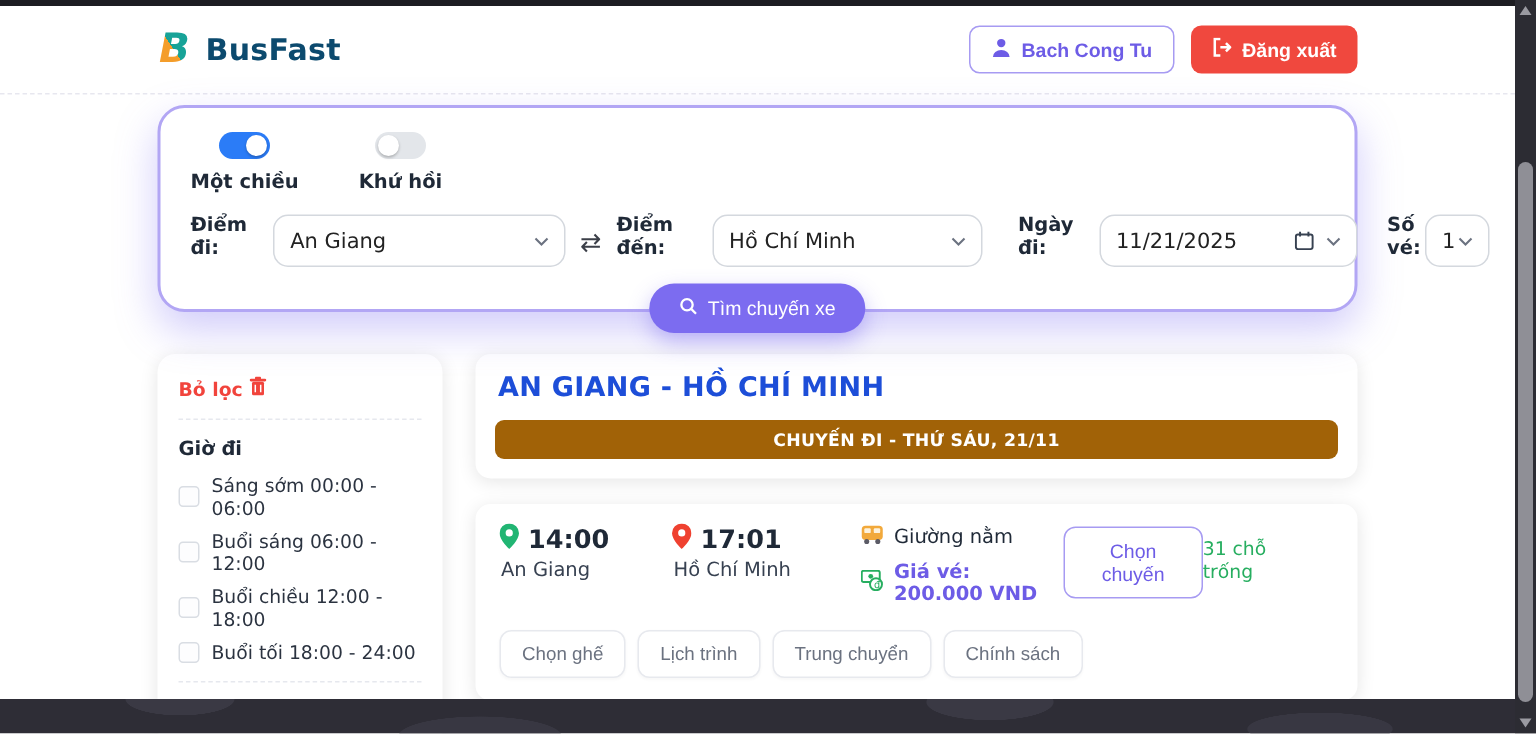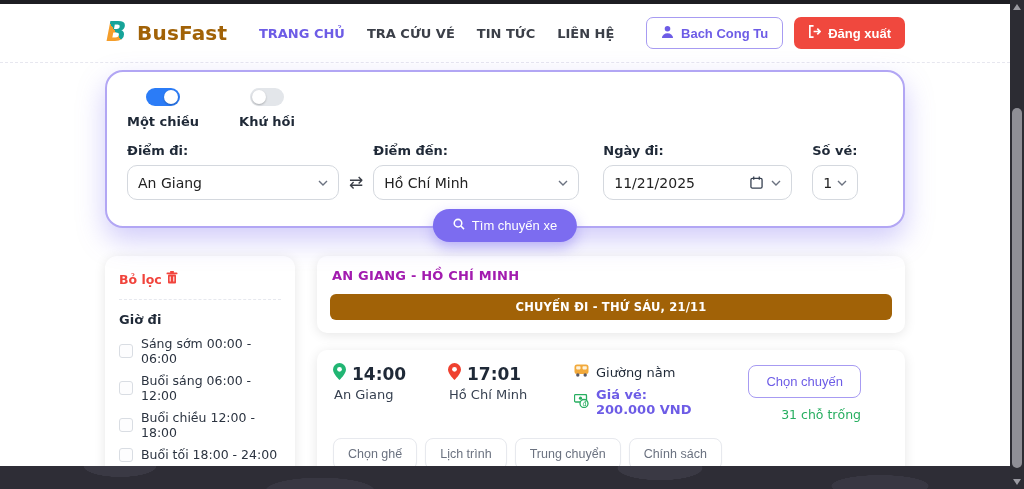--- a/index.html
+++ b/index.html
@@ -33,21 +33,21 @@
       #2e2d36;
   }
 
   .main { margin-right: 14px; }
   .container { width: 800px; margin: 0 auto; }
 
   
   .header { padding-top: 4px; border-bottom: 1px dashed #e7e7ef; background: #fff; }
   .header-inner { height: 58px; display: flex; align-items: center; justify-content: space-between; }
   .brand { display: flex; align-items: center; gap: 6px; }
-  .brand-text { font-size: 20px; font-weight: bold; color: #a16207; letter-spacing: .2px; }
+  .brand-text { font-size: 20px; font-weight: bold; color: #0c4a6e; letter-spacing: .2px; }
   .nav { display: flex; align-items: center; gap: 22px; }
   .nav-link { font-size: 13px; font-weight: bold; color: #3b3f48; text-decoration: none; cursor: pointer; }
   .nav-link.active { color: #6d5ce6; }
   .header-actions { display: flex; align-items: center; gap: 11px; }
   .user-btn {
     display: flex; align-items: center; gap: 7px; background: #fff;
     border: 1px solid #a79bf2; color: #6d5ce6; font-size: 13px; font-weight: bold;
     padding: 7px 14px; border-radius: 7px; cursor: pointer;
   }
   .logout-btn {
@@ -65,21 +65,21 @@
   .toggles { display: flex; align-items: center; gap: 40px; margin-bottom: 14px; }
   .toggle-group { display: flex; align-items: center; gap: 8px; cursor: pointer; flex-direction: column; }
   .switch { width: 34px; height: 18px; border-radius: 9px; position: relative; }
   .switch.on { background: #2b7cf7; }
   .switch.off { background: #e3e6ea; }
   .switch .knob { position: absolute; top: 2px; width: 14px; height: 14px; background: #fff; border-radius: 50%; box-shadow: 0 1px 2px rgba(0,0,0,.25); }
   .switch.on .knob { right: 2px; }
   .switch.off .knob { left: 2px; }
   .toggle-label { font-size: 13px; font-weight: bold; color: #1f2937; }
   .fields { display: flex; align-items: flex-end; gap: 10px; }
-  .field { display: flex; flex-direction: column; }
+  .field { display: flex; flex-direction: row; }
   .field-label { font-size: 13px; font-weight: bold; color: #1f2937; margin-bottom: 7px; }
   .control {
     height: 35px; border: 1px solid #d4d8de; border-radius: 10px; background: #fff;
     display: flex; align-items: center; padding: 0 10px; font-size: 14px; color: #222; cursor: pointer;
   }
   .control .value { flex: 1; }
   .ctrl-from { width: 212px; }
   .ctrl-to { width: 206px; }
   .ctrl-date { width: 189px; }
   .ctrl-qty { width: 46px; }
@@ -103,38 +103,38 @@
   .filter-title { font-size: 12.5px; font-weight: bold; color: #111827; }
   .clear-filter { display: flex; align-items: center; gap: 4px; color: #f1443c; font-size: 12.5px; font-weight: bold; cursor: pointer; }
   .dashed { border-top: 1px dashed #e6e8ee; margin: 12px 0; }
   .filter-sub { font-size: 13px; font-weight: bold; color: #1f2937; margin-bottom: 9px; }
   .check-row { display: flex; align-items: center; gap: 8px; margin-bottom: 7px; cursor: pointer; }
   .checkbox { width: 14px; height: 14px; border: 1px solid #d9dde3; border-radius: 3px; background: #fdfdfe; flex-shrink: 0; }
   .check-label { font-size: 12.5px; color: #2b3340; }
 
   .results { flex: 1; display: flex; flex-direction: column; gap: 17px; }
   .route-card { background: #fff; border-radius: 10px; padding: 12px 13px 13px; box-shadow: 0 2px 12px rgba(0,0,0,.1); }
-  .route-title { font-size: 13px; font-weight: bold; color: #a21caf; letter-spacing: .2px; padding-left: 2px; }
+  .route-title { font-size: 18px; font-weight: bold; color: #1d4ed8; letter-spacing: .2px; padding-left: 2px; }
   .route-banner {
     margin-top: 11px; background: #a16207; color: #fff; text-align: center;
     font-size: 11.5px; font-weight: bold; padding: 6px 0; border-radius: 6px; letter-spacing: .2px; cursor: pointer;
   }
 
   .trip-card { background: #fff; border-radius: 10px; padding: 13px 16px 15px; box-shadow: 0 2px 12px rgba(0,0,0,.1); }
   .trip-top { display: flex; align-items: flex-start; }
   .tp-block { display: flex; flex-direction: column; }
   .tp-depart { width: 115px; }
   .tp-arrive { width: 126px; }
   .tp-time-row { display: flex; align-items: center; gap: 6px; }
   .tp-time { font-size: 17px; font-weight: bold; color: #1f2937; }
   .tp-place { font-size: 13px; color: #374151; margin-top: 3px; margin-left: 1px; }
   .tp-info { flex: 1; display: flex; flex-direction: column; gap: 7px; padding-top: 1px; }
   .info-row { display: flex; align-items: center; gap: 7px; font-size: 13px; color: #1f2937; }
   .price-text { color: #6d5ce6; font-weight: bold; }
-  .tp-right { width: 152px; display: flex; flex-direction: column; align-items: flex-end; margin-right: 28px; }
+  .tp-right { width: 152px; display: flex; flex-direction: row; align-items: flex-start; margin-right: 28px; }
   .select-trip-btn {
     border: 1px solid #a79bf2; background: #fff; color: #6d5ce6; font-size: 13px;
     padding: 8px 17px; border-radius: 8px; cursor: pointer; margin-top: 2px;
   }
   .seats-left { margin-top: 9px; font-size: 12.5px; color: #27ae60; }
   .trip-tabs { display: flex; gap: 8px; margin-top: 16px; }
   .trip-tab {
     border: 1px solid #e7e9ee; background: #fff; color: #6b7280; font-size: 12.5px;
     padding: 8px 14px; border-radius: 8px; cursor: pointer; box-shadow: 0 1px 2px rgba(0,0,0,.03);
   }
@@ -162,26 +162,20 @@
                 <stop offset="52%" stop-color="#17a398"></stop>
                 <stop offset="52%" stop-color="#f49d2a"></stop>
               </linearGradient>
             </defs>
             <text x="1" y="25" font-size="27" font-weight="bold" font-style="italic" fill="url(#lg)" font-family="DejaVu Sans, sans-serif">B</text>
           </svg>
         </span>
         <span class="brand-text">BusFast</span>
       </div>
 
-      <div class="nav">
-        <a class="nav-link active">TRANG CHỦ</a>
-        <a class="nav-link">TRA CỨU VÉ</a>
-        <a class="nav-link">TIN TỨC</a>
-        <a class="nav-link">LIÊN HỆ</a>
-      </div>
 
       <div class="header-actions">
         <button class="user-btn">
           <span>
             <svg width="13" height="13" viewBox="0 0 14 14">
                 <circle cx="7" cy="4" r="3" fill="#6d5ce6"></circle>
                 <path d="M1 14 a6 5 0 0 1 12 0 z" fill="#6d5ce6"></path>
               </svg>
           </span>
           <span>Bach Cong Tu</span>

